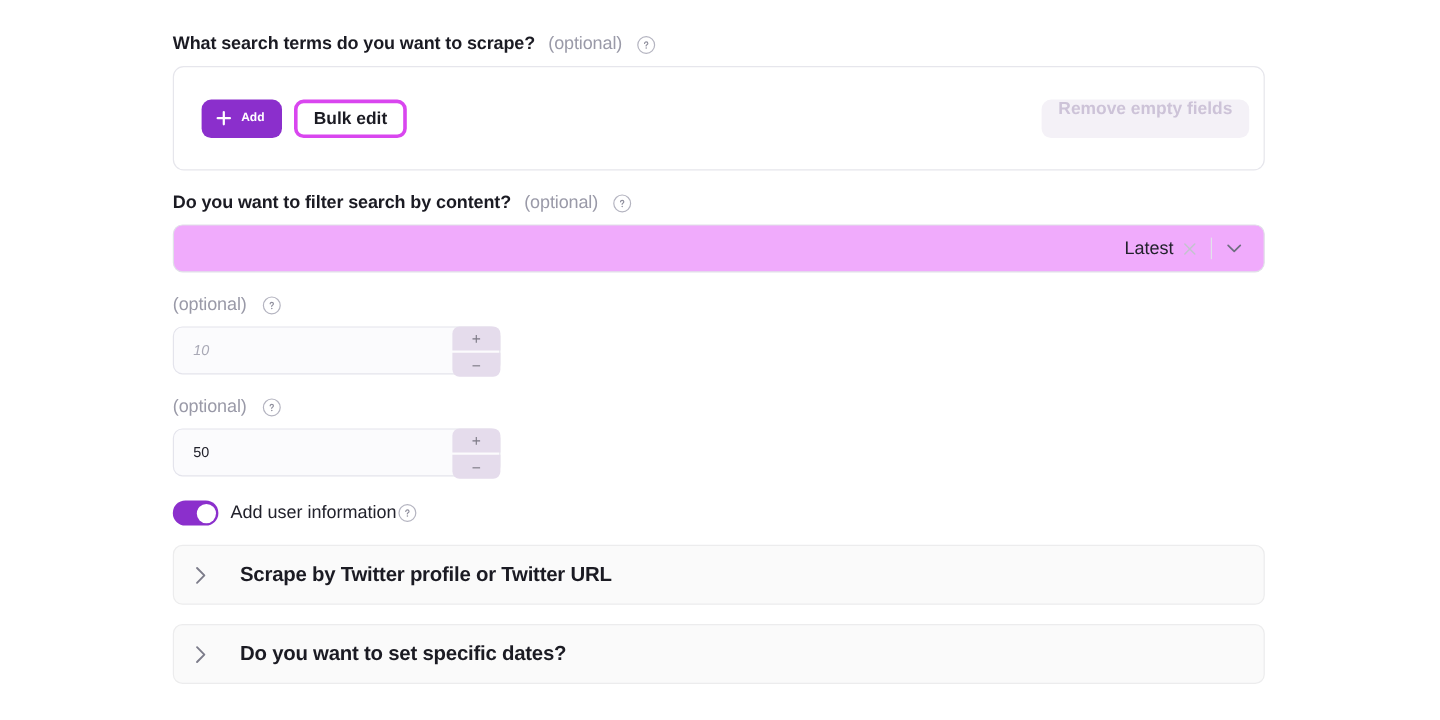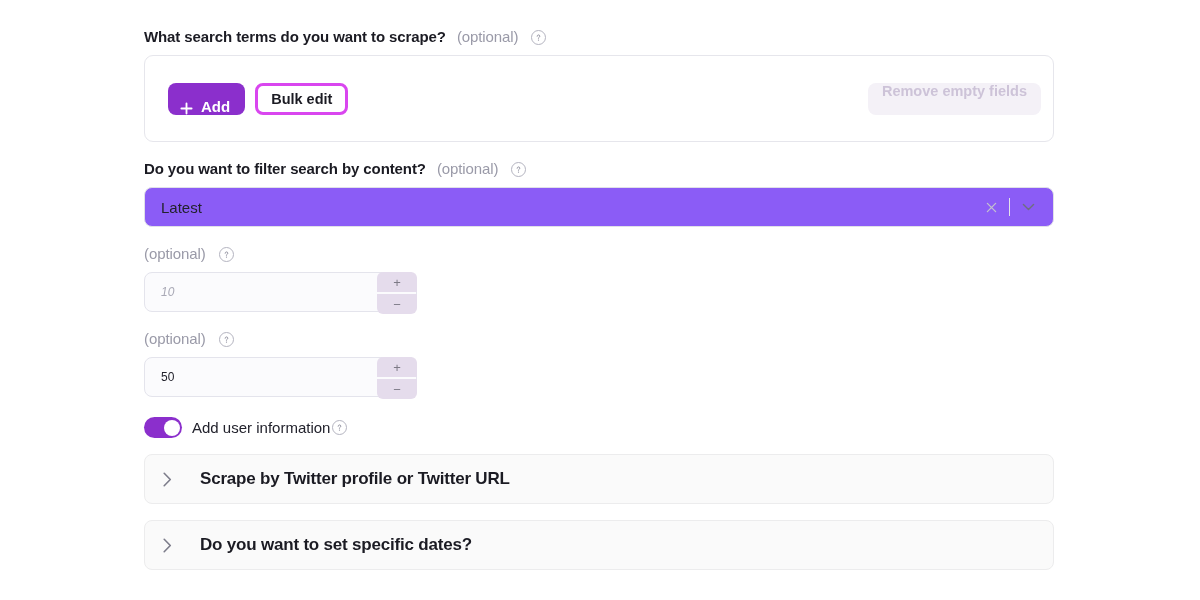--- a/index.html
+++ b/index.html
@@ -75,24 +75,24 @@
     border: none;
     cursor: pointer;
     font-family: "Liberation Sans", sans-serif;
   }
   .btn-add {
     background: #8b2fcc;
     color: #ffffff;
     border-radius: 8px;
     height: 32px;
     padding: 0 15px 0 12px;
-    font-size: 15px;
+    font-size: 10px;
     font-weight: 700;
     display: inline-flex;
-    align-items: flex-end;
+    align-items: center;
     gap: 8px;
   }
   .plus-icon {
     display: inline-flex;
     width: 13px;
     height: 13px;
   }
   .plus-icon svg { display: block; }
   .btn-bulk {
     background: #ffffff;
@@ -119,24 +119,25 @@
     align-items: flex-start;
     cursor: default;
   }
 
   
   .select-row { margin-top: 8px; }
   .select-box {
     height: 40px;
     border: 1px solid #e0e0e8;
     border-radius: 8px;
-    background: #8b5cf6;
+    background: #f0abfc;
     display: flex;
     align-items: center;
     padding: 0 10px 0 16px;
+    text-align: right;
   }
   .select-value {
     font-size: 15px;
     color: #22222c;
     flex: 1;
   }
   .select-clear {
     color: #c3c3ce;
     font-size: 15px;
     line-height: 1;

